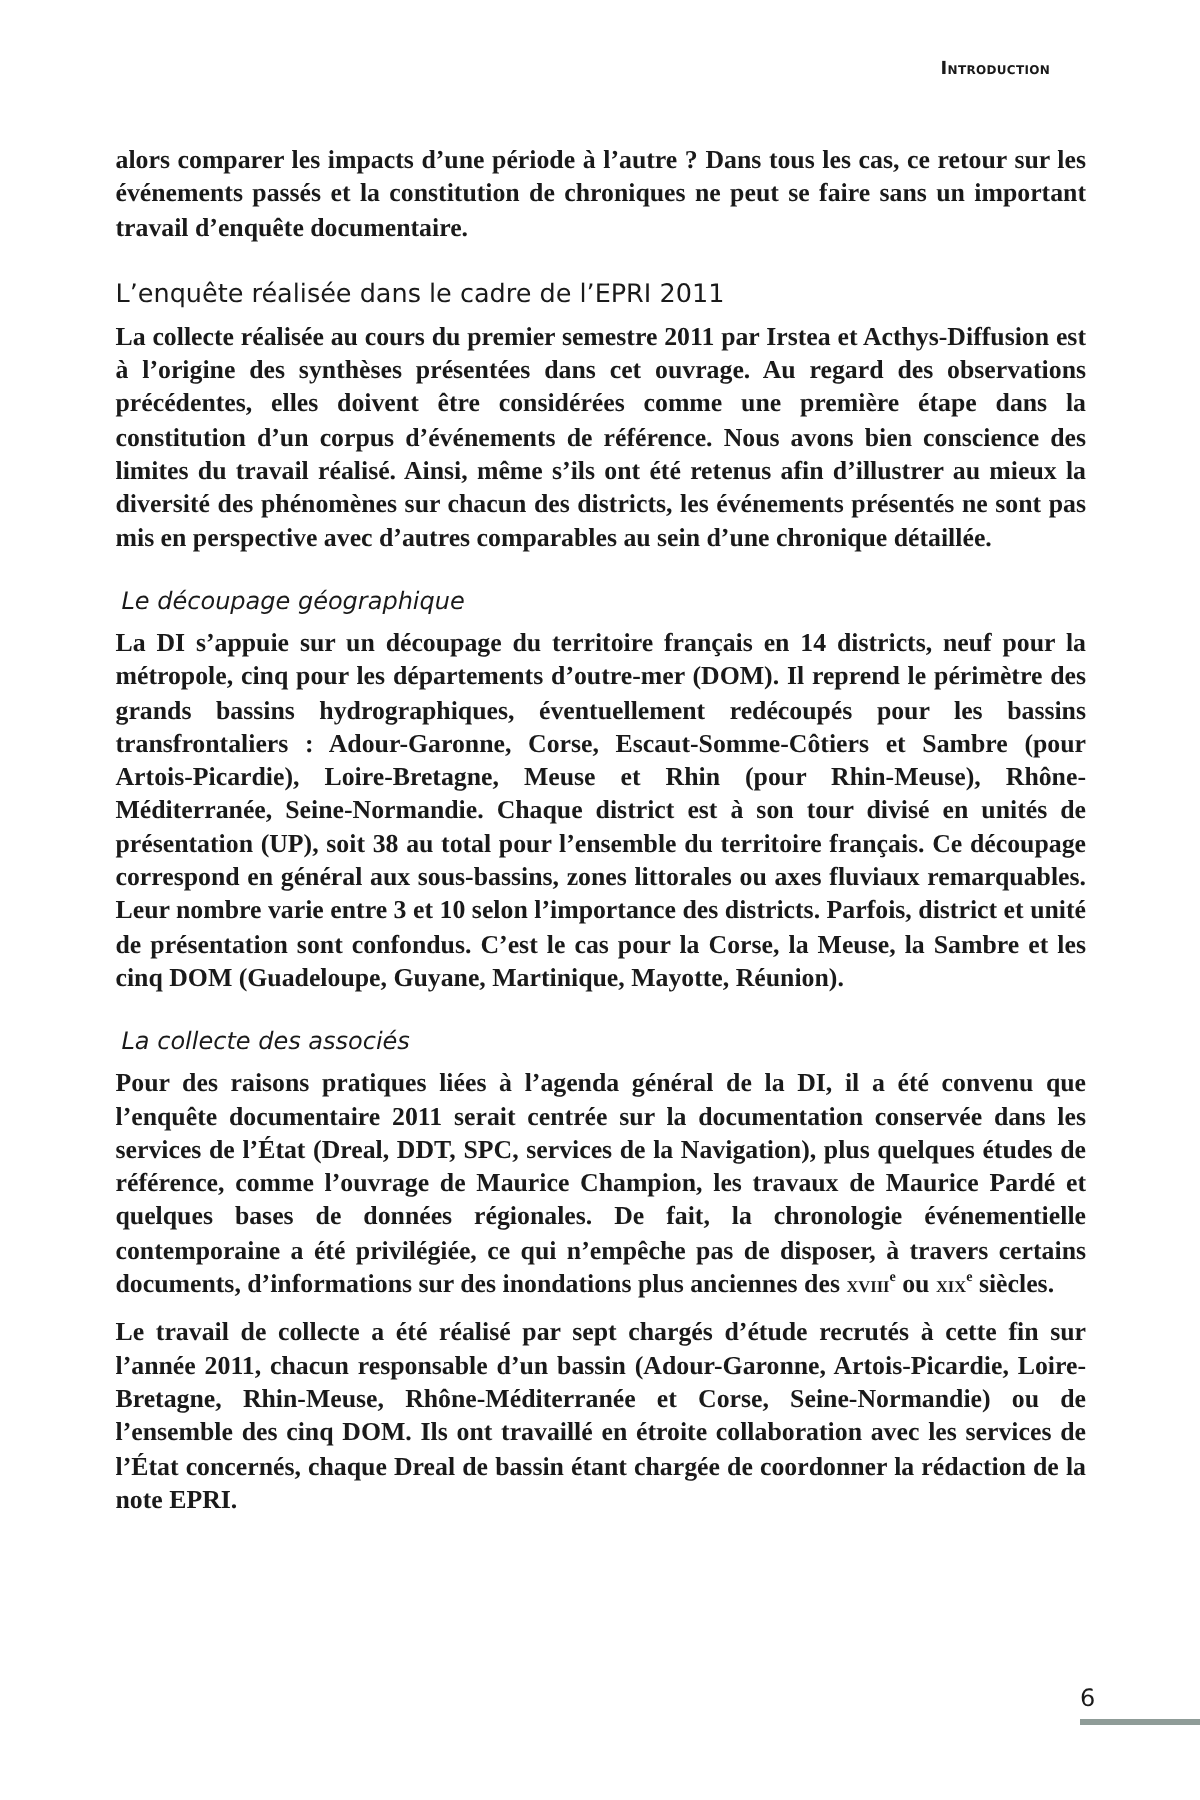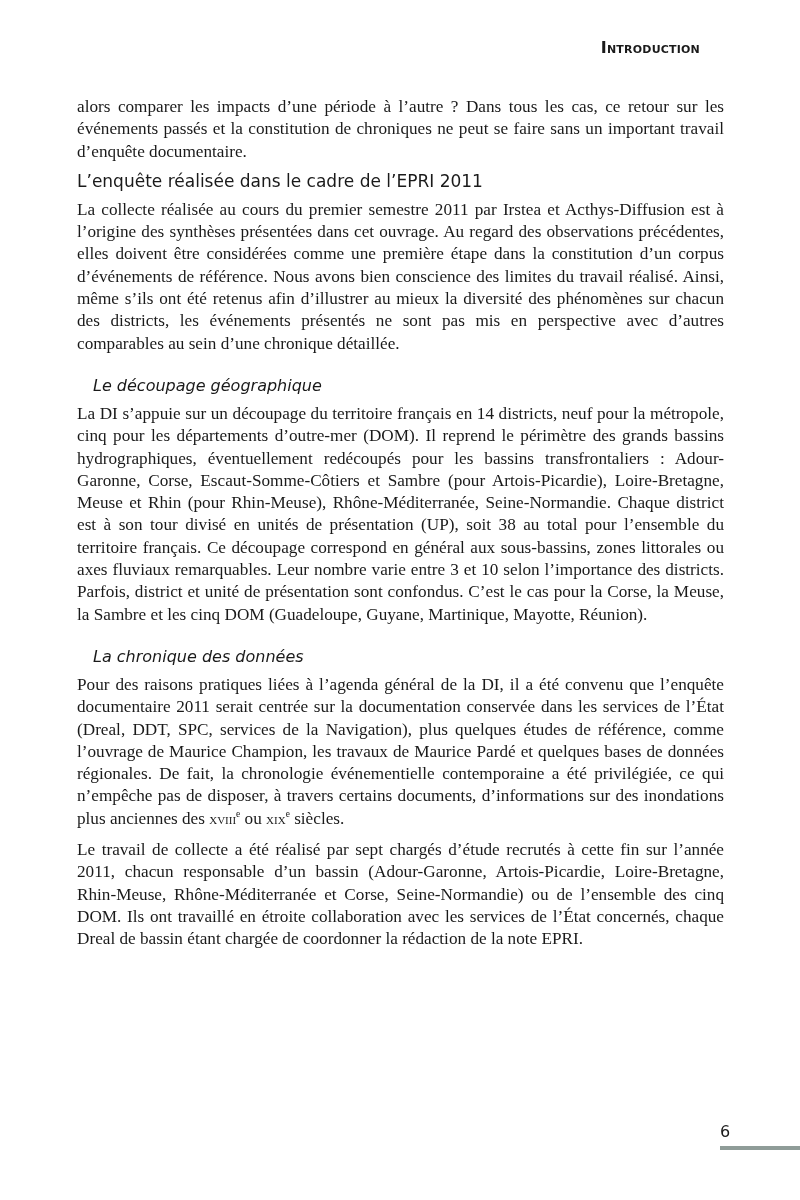--- a/index.html
+++ b/index.html
@@ -12,57 +12,58 @@
       height: 1200px;
       position: relative;
       overflow: hidden;
       color: #1a1a1a;
     }
     .running-head {
       position: absolute;
       top: 38px;
       right: 100px;
       font-family: "DejaVu Sans", sans-serif;
-      font-size: 16px;
+      font-size: 12px;
       font-weight: bold;
       font-variant: small-caps;
       letter-spacing: 0.2px;
       color: #1a1a1a;
     }
     .content {
       position: absolute;
       top: 96px;
       left: 77px;
       width: 647px;
     }
     p.body {
       font-family: "Liberation Serif", serif;
       font-size: 17.2px;
       line-height: 22.3px;
       margin: 0;
       text-align: justify;
       hyphens: manual;
+      font-weight: bold;
     }
     p.body + p.body {
       margin-top: 9px;
     }
     h2.section {
       font-family: "DejaVu Sans", sans-serif;
       font-weight: normal;
       font-size: 17px;
-      margin: 6px 0 6px 0;
+      margin: 21px 0 6px 0;
       line-height: 24px;
       color: #1a1a1a;
     }
     h3.subsection {
       font-family: "DejaVu Sans", sans-serif;
       font-style: italic;
       font-weight: normal;
       font-size: 16px;
-      margin: 20px 0 6px 16px;
+      margin: 20px 0 6px 4px;
       line-height: 22px;
       color: #1a1a1a;
     }
     .sc {
       font-variant: small-caps;
       font-size: 0.92em;
     }
     sup {
       font-size: 0.55em;
       line-height: 0;
@@ -92,19 +93,19 @@
 
 <div class="content">
   <p class="body">alors comparer les impacts d’une période à l’autre ? Dans tous les cas, ce retour sur les événements passés et la constitution de chroniques ne peut se faire sans un important travail d’enquête documentaire.</p>
 
   <h2 class="section">L’enquête réalisée dans le cadre de l’EPRI 2011</h2>
   <p class="body">La collecte réalisée au cours du premier semestre 2011 par Irstea et Acthys-Diffu­sion est à l’origine des synthèses présentées dans cet ouvrage. Au regard des observa­tions précédentes, elles doivent être considérées comme une première étape dans la constitution d’un corpus d’événements de référence. Nous avons bien conscience des limites du travail réalisé. Ainsi, même s’ils ont été retenus afin d’illustrer au mieux la diversité des phénomènes sur chacun des districts, les événements présentés ne sont pas mis en perspective avec d’autres comparables au sein d’une chronique détaillée.</p>
 
   <h3 class="subsection">Le découpage géographique</h3>
   <p class="body">La DI s’appuie sur un découpage du territoire français en 14 districts, neuf pour la métropole, cinq pour les départements d’outre-mer (DOM). Il reprend le péri­mètre des grands bassins hydrographiques, éventuellement redécoupés pour les bassins transfrontaliers : Adour-Garonne, Corse, Escaut-Somme-Côtiers et Sambre (pour Artois-Picardie), Loire-Bretagne, Meuse et Rhin (pour Rhin-Meuse), Rhône-Méditerranée, Seine-Normandie. Chaque district est à son tour divisé en unités de présentation (UP), soit 38 au total pour l’ensemble du territoire français. Ce décou­page correspond en général aux sous-bassins, zones littorales ou axes fluviaux remar­quables. Leur nombre varie entre 3 et 10 selon l’importance des districts. Parfois, district et unité de présentation sont confondus. C’est le cas pour la Corse, la Meuse, la Sambre et les cinq DOM (Guadeloupe, Guyane, Martinique, Mayotte, Réunion).</p>
 
-  <h3 class="subsection">La chronique des données</h3>
+  <h3 class="subsection">La collecte des associés</h3>
   <p class="body"><span>Pour des raisons pratiques liées à l’agenda général de la DI, il a été convenu que l’enquête documentaire 2011 serait centrée sur la documentation conservée dans les services de l’État (Dreal, DDT, SPC, services de la Navigation), plus quelques études de référence, comme l’ouvrage de Maurice Champion, les travaux de Maurice Pardé et quelques bases de données régionales. De fait, la chronologie événemen­tielle contemporaine a été privilégiée, ce qui n’empêche pas de disposer, à travers certains documents, d’informations sur des inondations plus anciennes des </span><span class="sc">xviii</span><sup>e</sup><span> ou </span><span class="sc">xix</span><sup>e</sup><span> siècles.</span></p>
   <p class="body">Le travail de collecte a été réalisé par sept chargés d’étude recrutés à cette fin sur l’année 2011, chacun responsable d’un bassin (Adour-Garonne, Artois-Picardie, Loire-Bretagne, Rhin-Meuse, Rhône-Méditerranée et Corse, Seine-Normandie) ou de l’ensemble des cinq DOM. Ils ont travaillé en étroite collaboration avec les services de l’État concernés, chaque Dreal de bassin étant chargée de coordonner la rédaction de la note EPRI.</p>
 </div>
 
 <div class="folio">6</div>
 <div class="folio-rule" style="background: rgb(143, 156, 152);"></div>
 
 </body></html>

